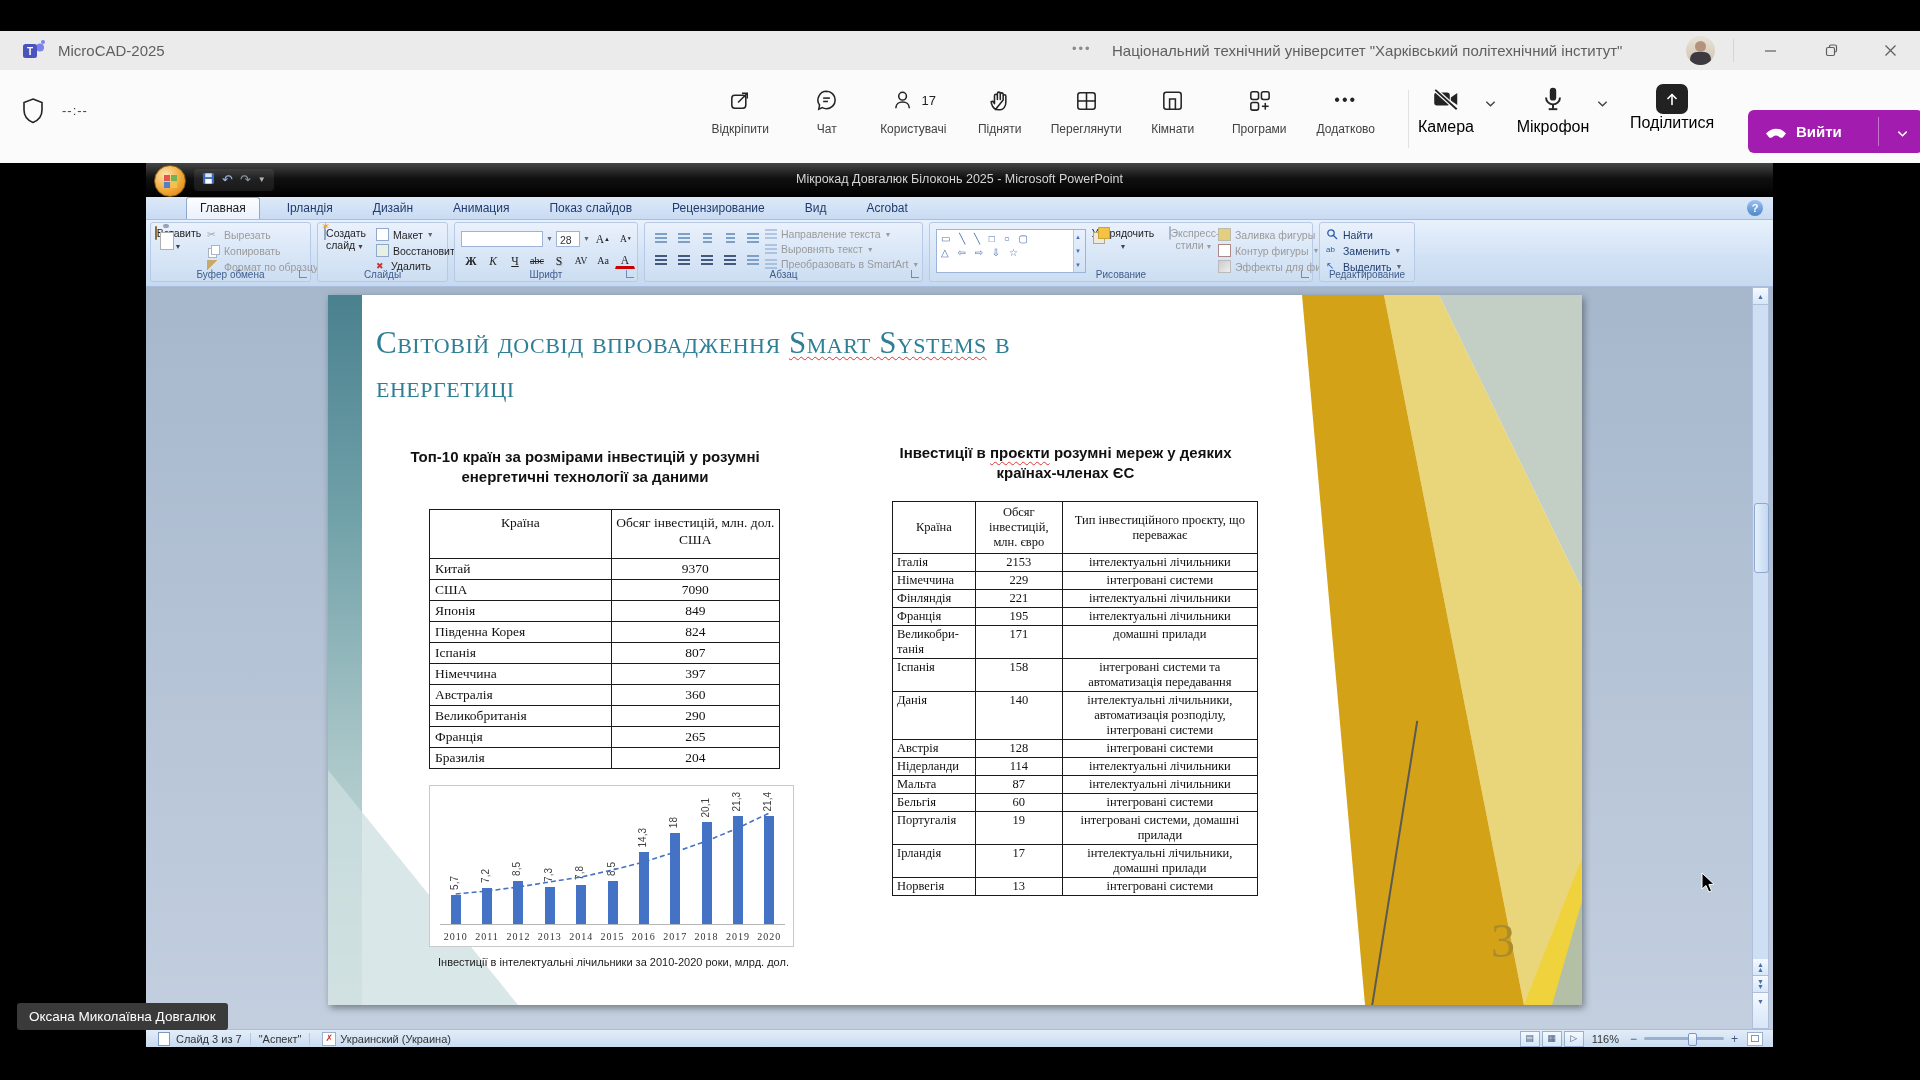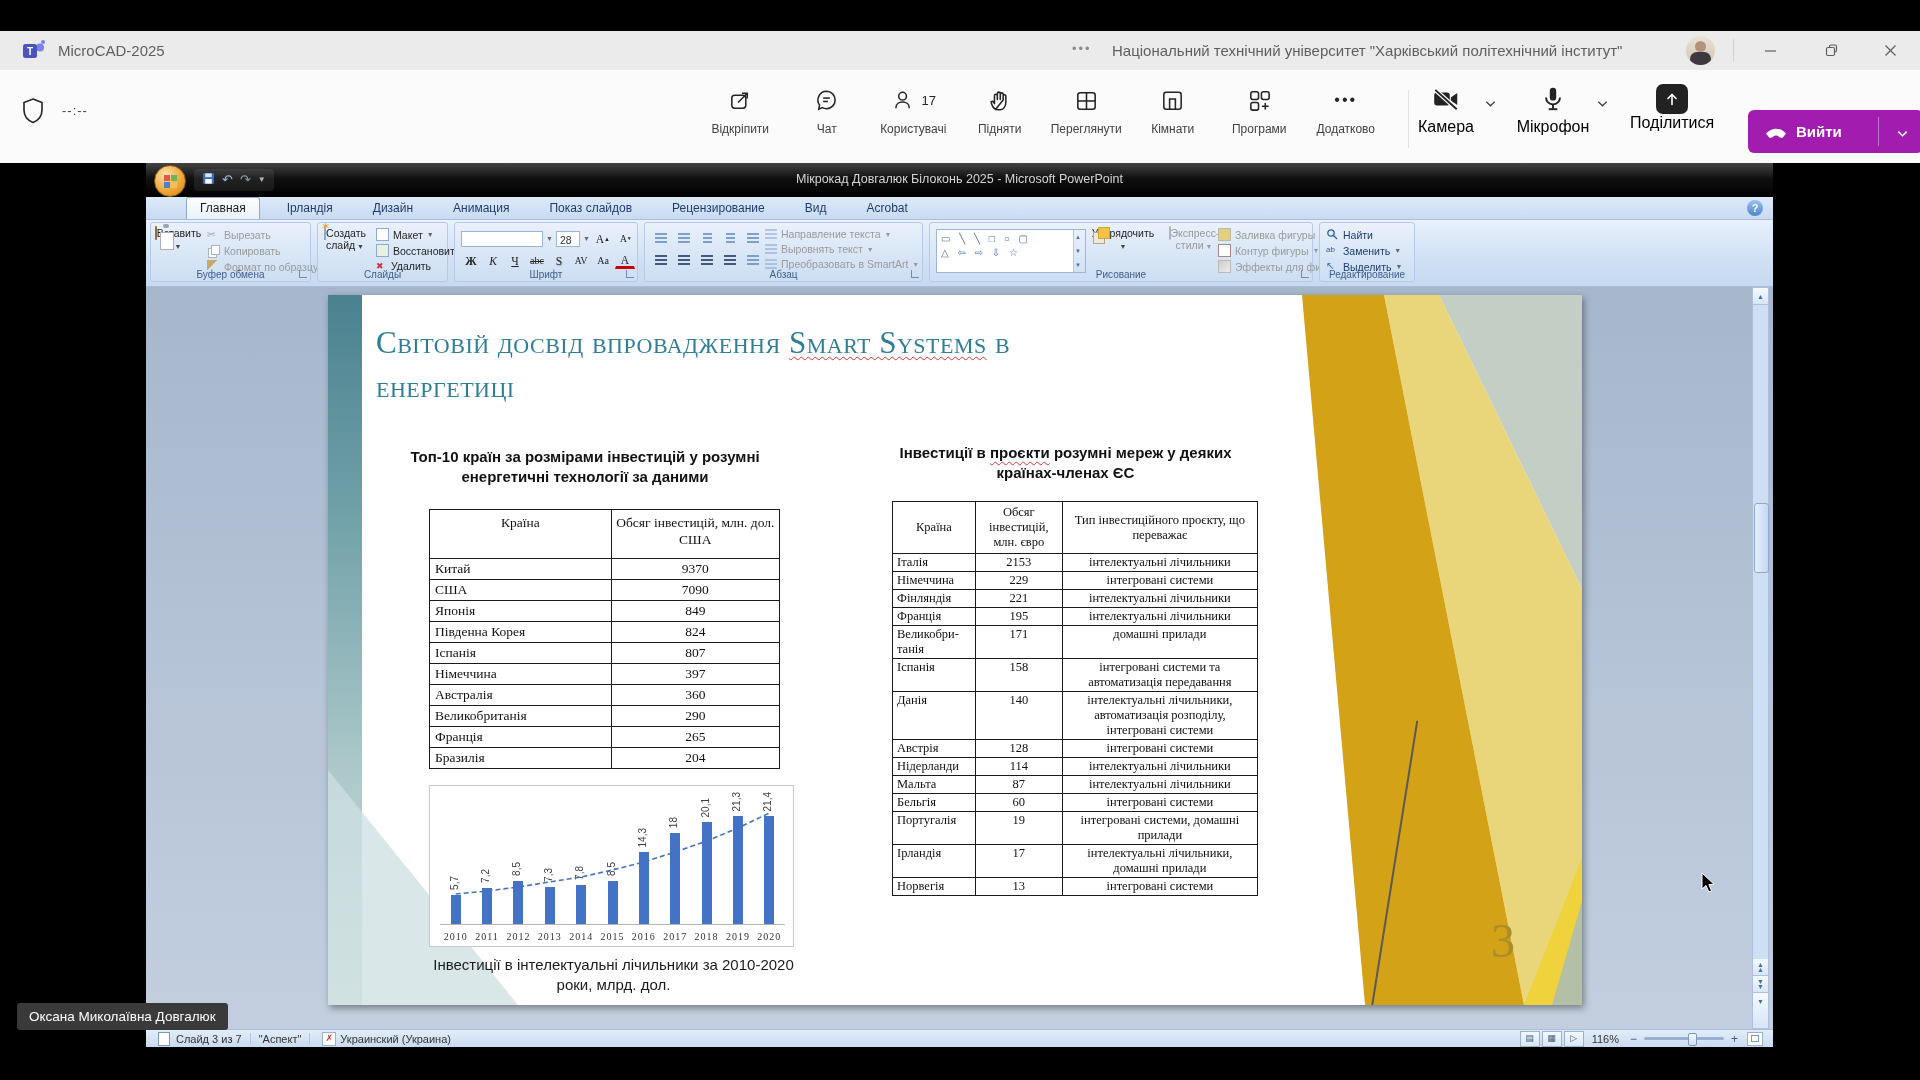--- a/index.html
+++ b/index.html
@@ -133,21 +133,21 @@
   #rtable td.c2{text-align:center;}
   
   #chart{position:absolute;left:101px;top:490px;width:365px;height:162px;background:#fff;border:1px solid #c9c9c9;box-sizing:border-box;}
   #plot{position:absolute;left:10px;top:6px;width:345px;height:132px;border-bottom:1px solid #b5b5b5;}
   .bar{position:absolute;bottom:0;width:10px;background:#4472c4;}
   .blbl{position:absolute;writing-mode:vertical-rl;transform:rotate(180deg);font-size:10px;color:#3f3f3f;
         font-family:"Liberation Sans",sans-serif;}
   .year{position:absolute;bottom:4px;width:36px;text-align:center;font-size:10px;color:#333;
         font-family:"Liberation Serif",serif;letter-spacing:1px;}
   #trendsvg{position:absolute;left:10px;top:6px;overflow:visible;}
-  .s-chartcap{position:absolute;left:88px;top:660px;width:395px;text-align:center;font-size:15px;color:#1a1a1a;line-height:1.35;}
+  .s-chartcap{position:absolute;left:88px;top:660px;width:395px;text-align:center;font-size:11px;color:#1a1a1a;line-height:1.35;}
   .s-pagenum{position:absolute;left:1163px;top:618px;font-family:"Liberation Serif",serif;font-size:48px;color:#aa8c2c;}
   
   .vscroll{position:absolute;right:4px;top:0;width:17px;height:742px;background:#cfdff3;border:1px solid #aebedb;box-sizing:border-box;}
   .sbtn{position:absolute;left:0;width:15px;height:16px;background:linear-gradient(#f4f9ff,#d7e6f8);
         border-bottom:1px solid #aebedb;display:flex;align-items:center;justify-content:center;font-size:7px;color:#4a6fa5;}
   .sthumb{position:absolute;left:1px;top:215px;width:13px;height:68px;background:linear-gradient(90deg,#e6f0fc,#c3d8f2);
           border:1px solid #8fa8cc;border-radius:3px;}
   .dbl{display:flex;flex-direction:column;line-height:5px;font-size:7px;color:#4a6fa5;}
   
   .p-status{position:absolute;left:0;bottom:0;width:100%;height:18px;

